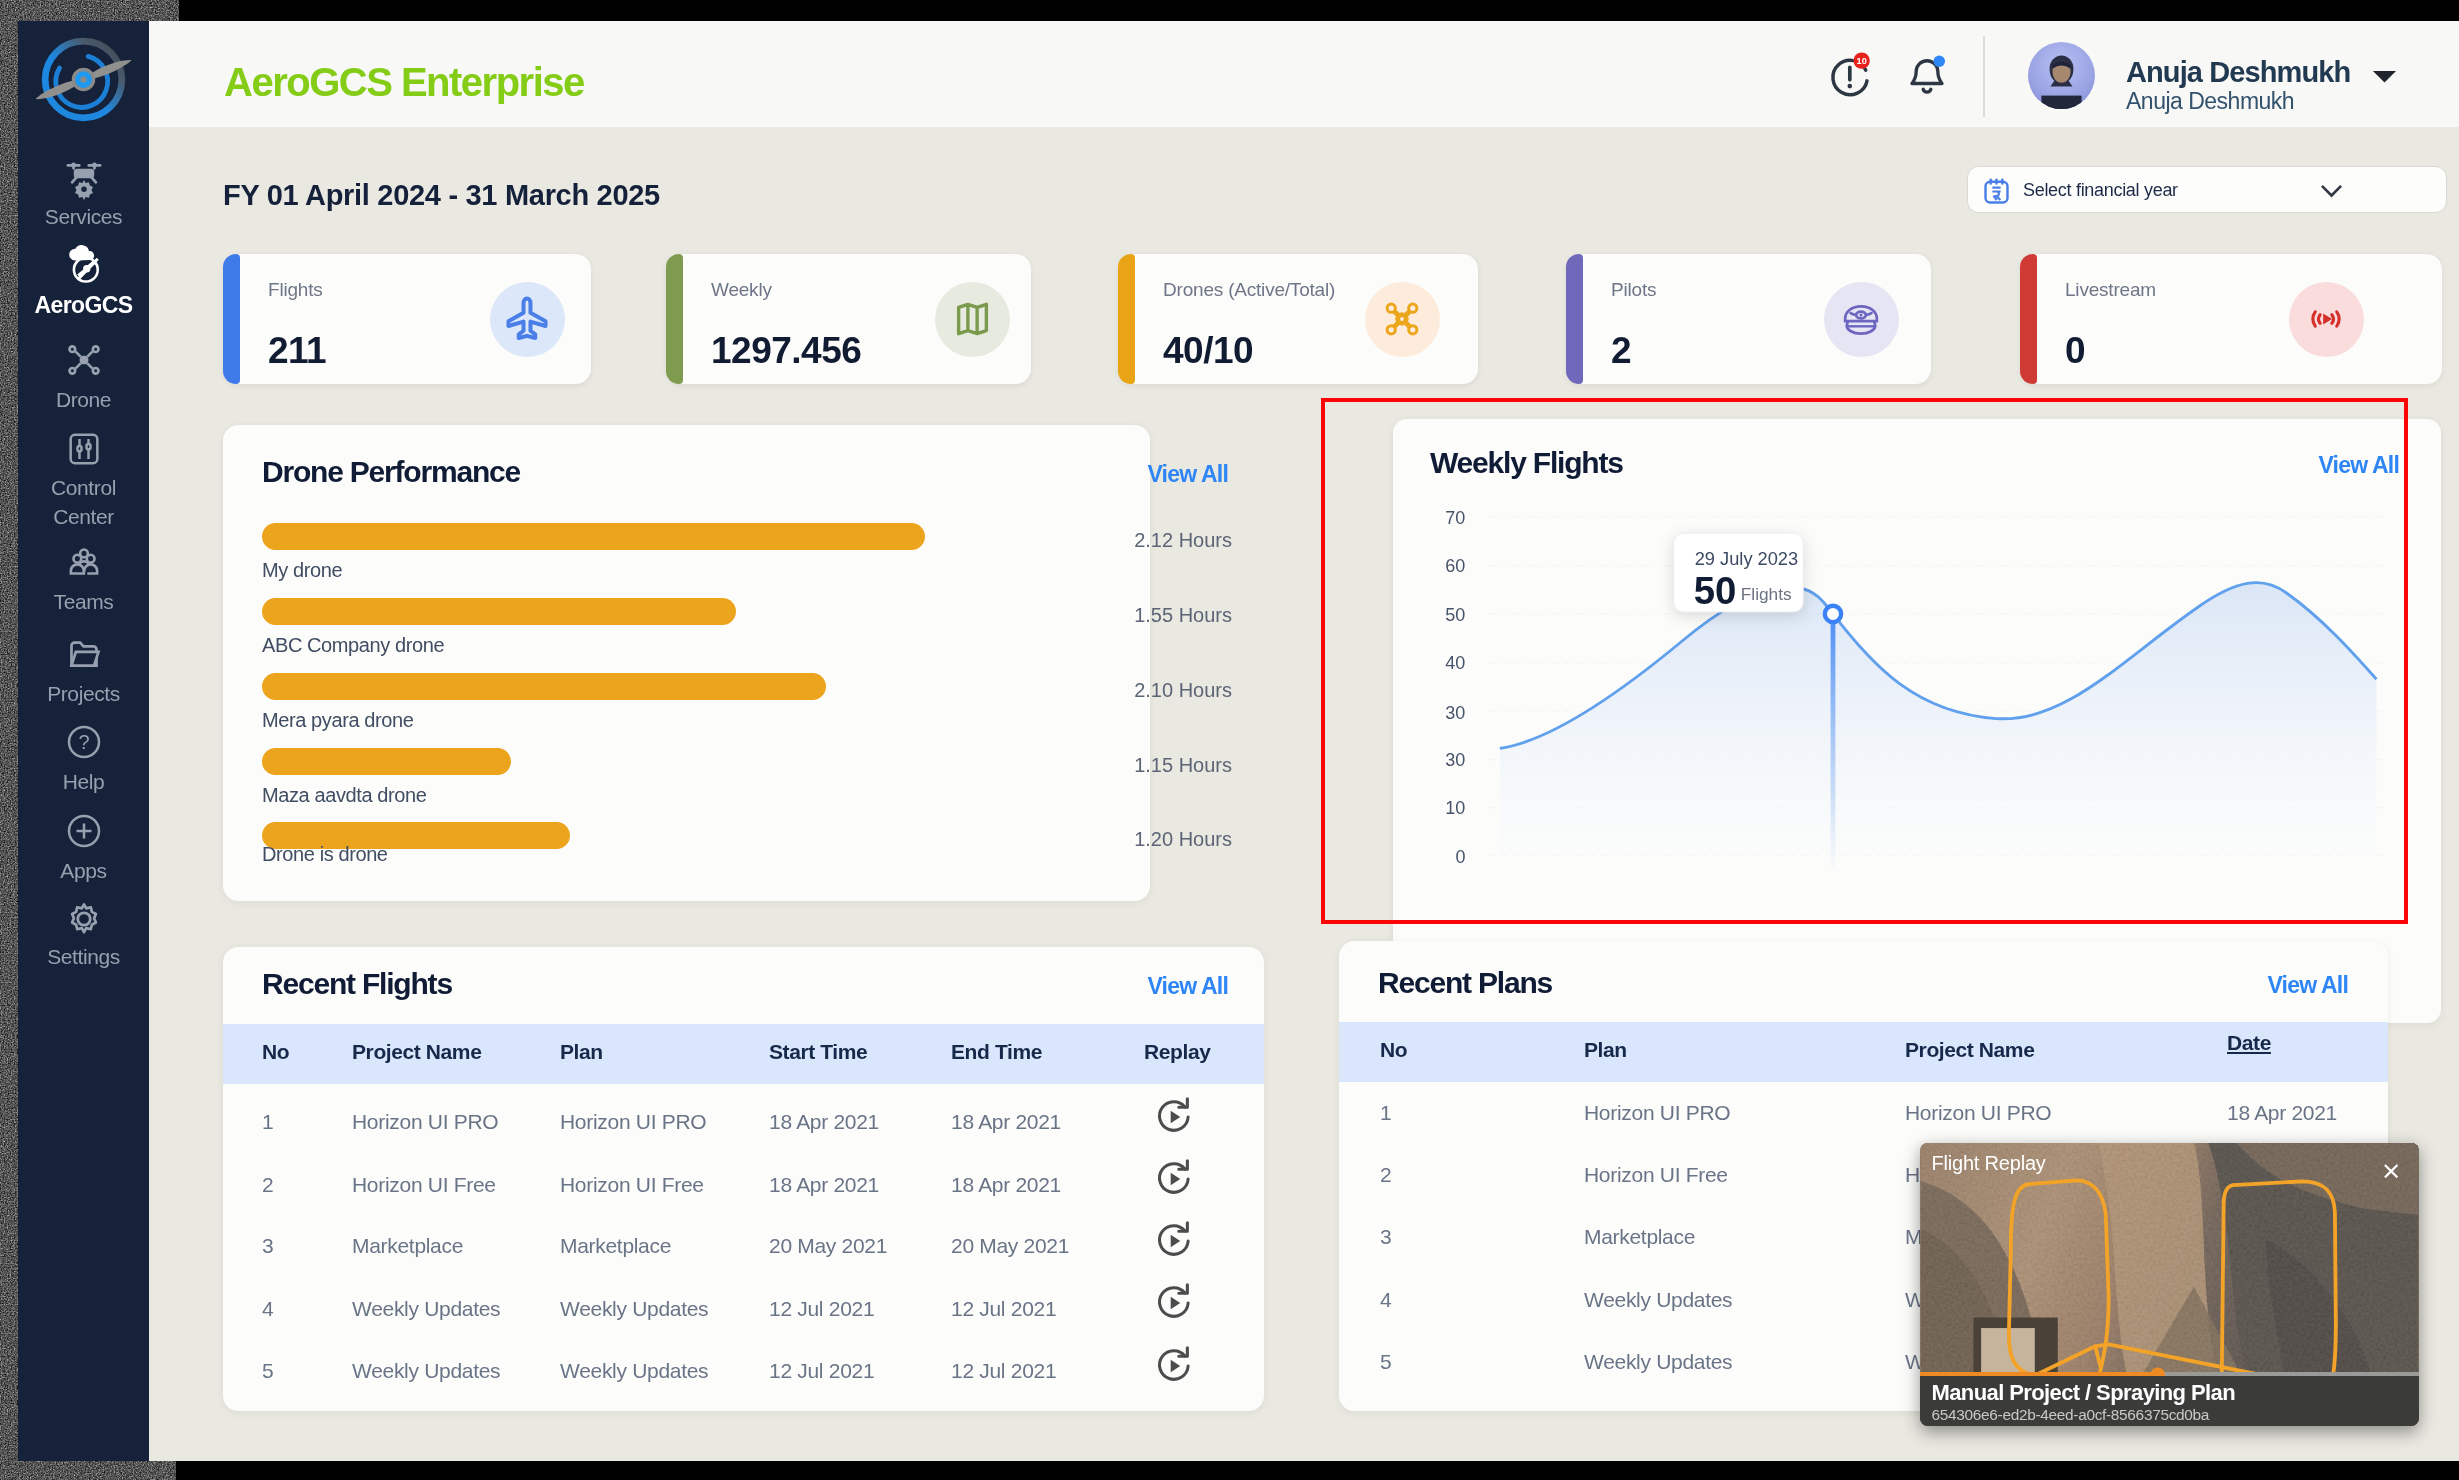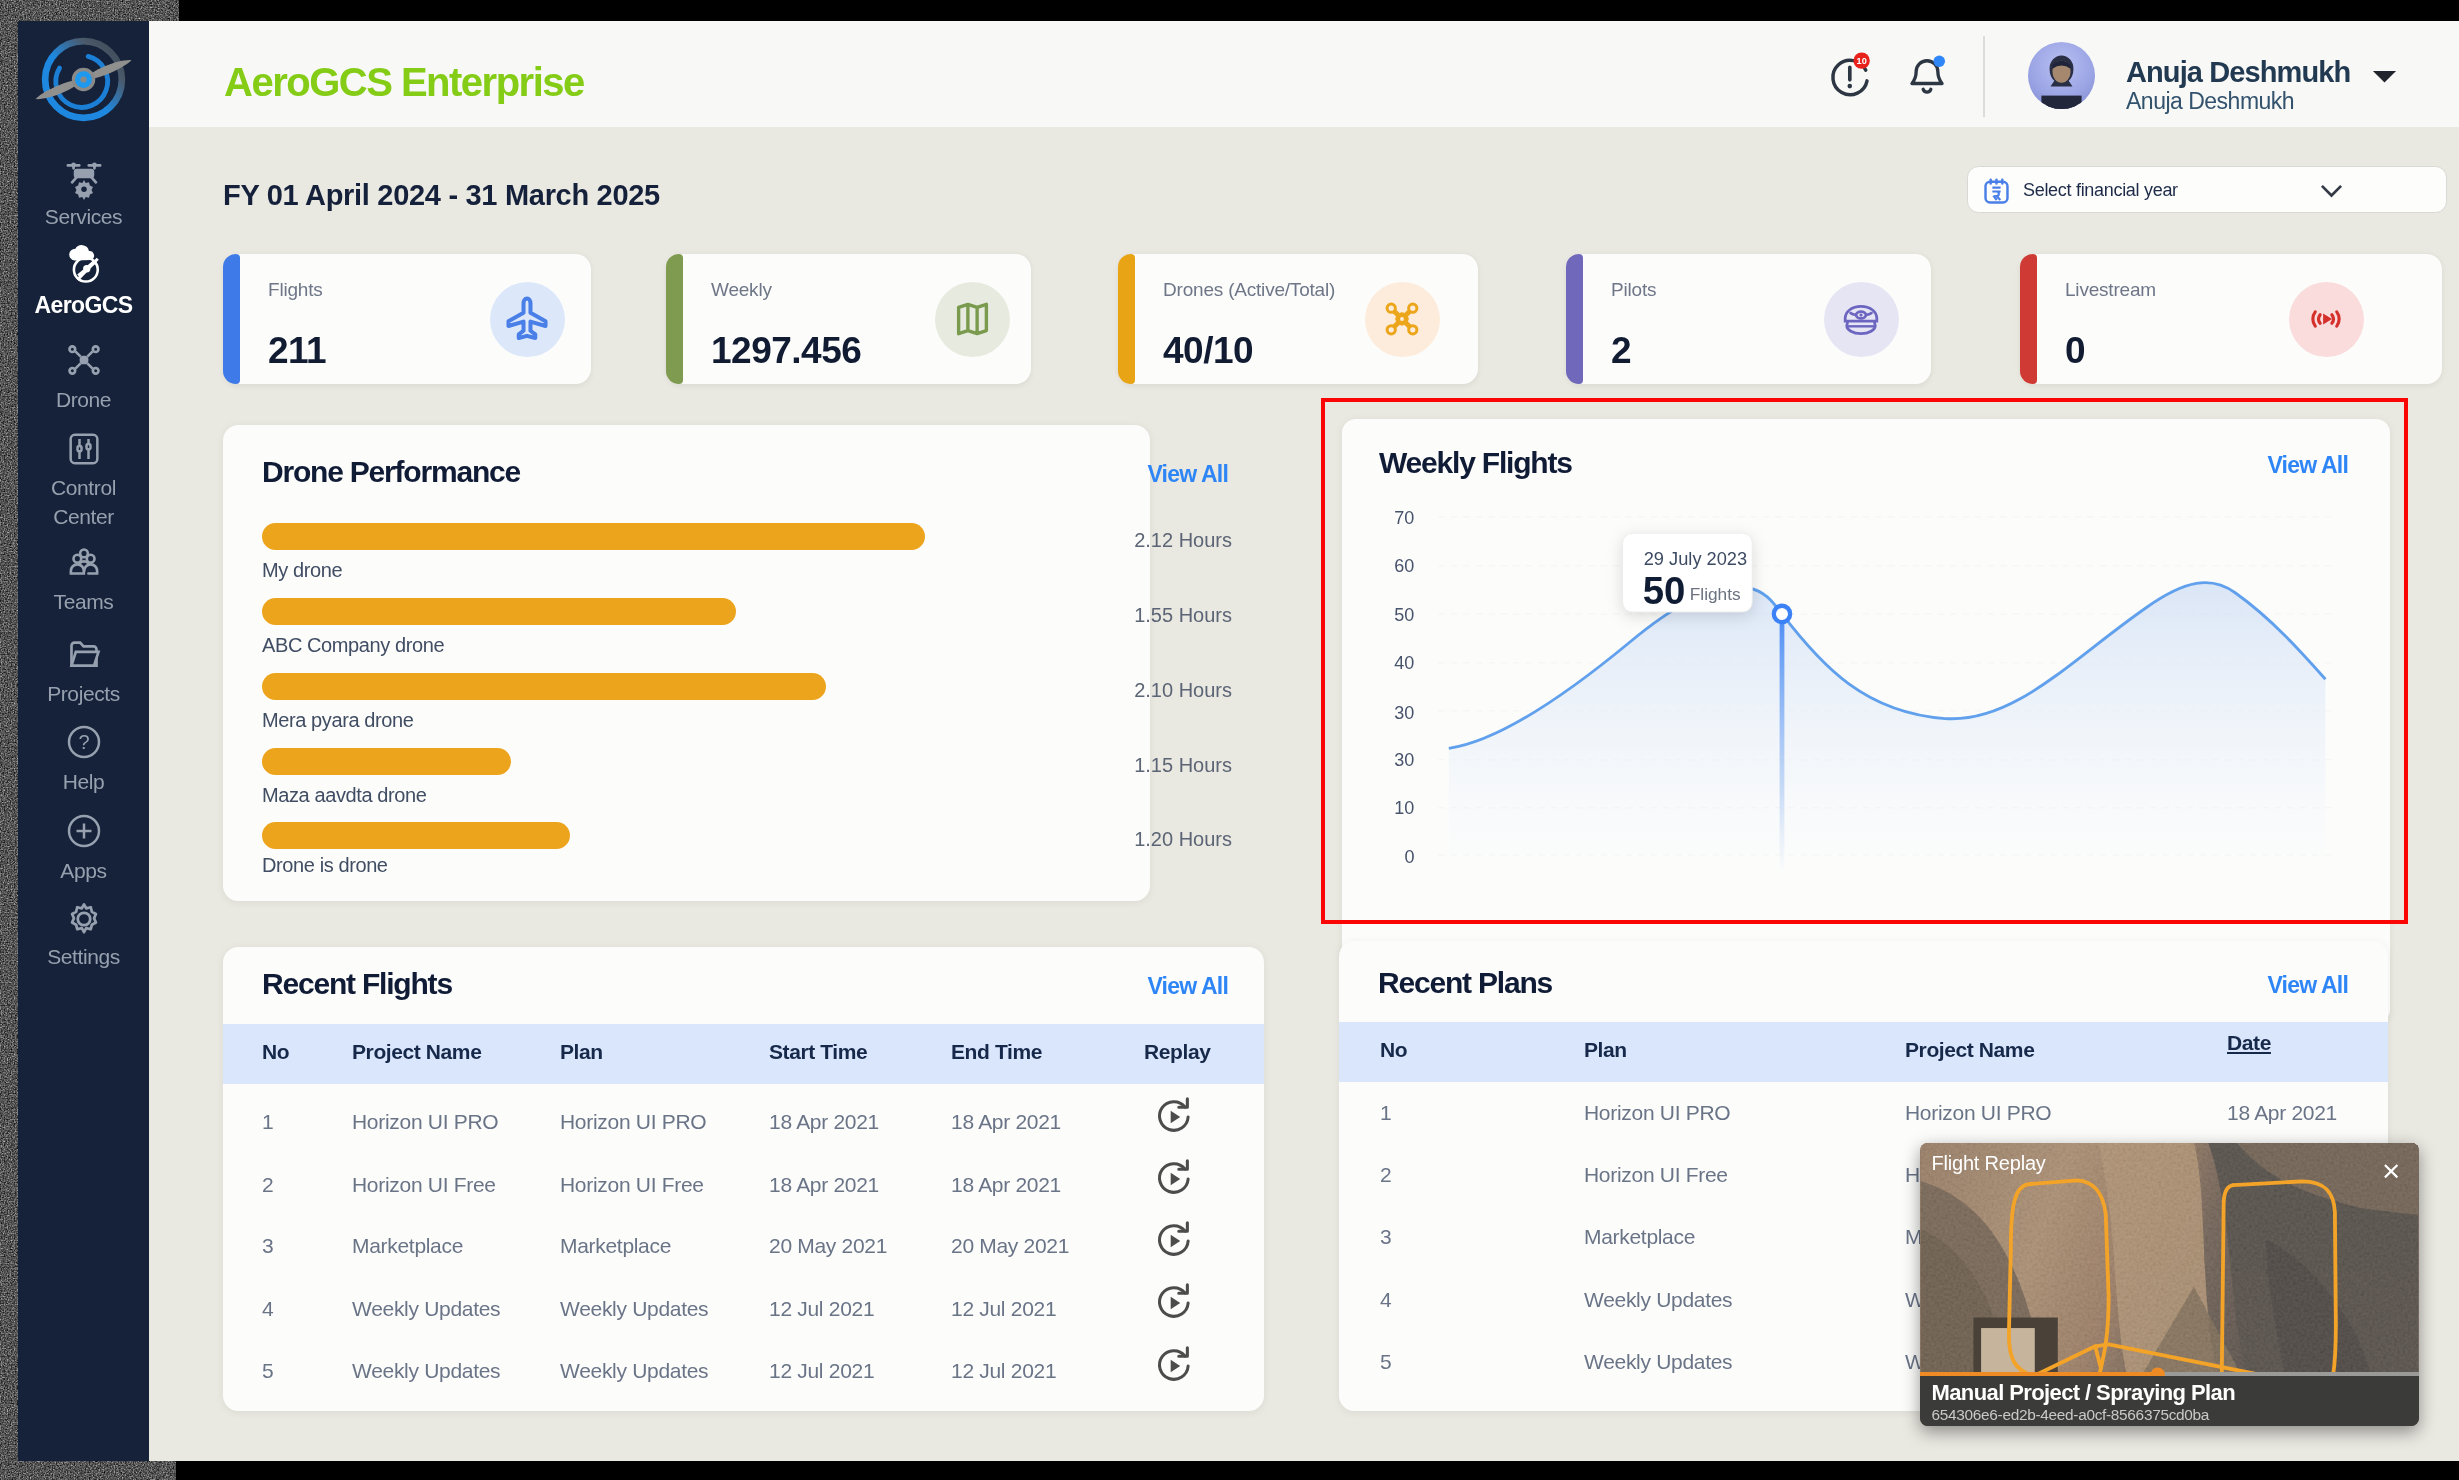--- a/index.html
+++ b/index.html
@@ -344,25 +344,25 @@
     <div class="hbar" style="left:39px;top:173px;width:474px;"></div>
     <div class="hlabel" style="left:39px;top:209px;">ABC Company drone</div>
     <div class="hours" style="left:817px;top:179px;">1.55 Hours</div>
     <div class="hbar" style="left:39px;top:248px;width:564px;"></div>
     <div class="hlabel" style="left:39px;top:284px;">Mera pyara drone</div>
     <div class="hours" style="left:817px;top:254px;">2.10 Hours</div>
     <div class="hbar" style="left:39px;top:323px;width:249px;"></div>
     <div class="hlabel" style="left:39px;top:359px;">Maza aavdta drone</div>
     <div class="hours" style="left:817px;top:329px;">1.15 Hours</div>
     <div class="hbar" style="left:39px;top:397px;width:308px;"></div>
-    <div class="hlabel" style="left:39px;top:429px;">Drone is drone</div>
+    <div class="hlabel" style="left:39px;top:418px;">Drone is drone</div>
     <div class="hours" style="left:817px;top:403px;">1.20 Hours</div>
   </div>
 
-  <div class="bigcard abs" id="weekly" style="left:1342px;top:419px;width:1048px;height:604px;border-radius:14px;">
+  <div class="bigcard abs" id="weekly" style="left:1393px;top:419px;width:1048px;height:604px;border-radius:14px;">
     <div class="ctitle" style="left:37px;top:27px;">Weekly Flights</div>
     <div class="viewall" style="left:900px;top:33px;">View All</div>
     <div class="ylab" style="left:14.4px;top:89px;">70</div>
     <div class="ylab" style="left:14.4px;top:137px;">60</div>
     <div class="ylab" style="left:14.4px;top:186px;">50</div>
     <div class="ylab" style="left:14.4px;top:234px;">40</div>
     <div class="ylab" style="left:14.4px;top:284px;">30</div>
     <div class="ylab" style="left:14.4px;top:331px;">30</div>
     <div class="ylab" style="left:14.4px;top:379px;">10</div>
     <div class="ylab" style="left:14.4px;top:428px;">0</div>

